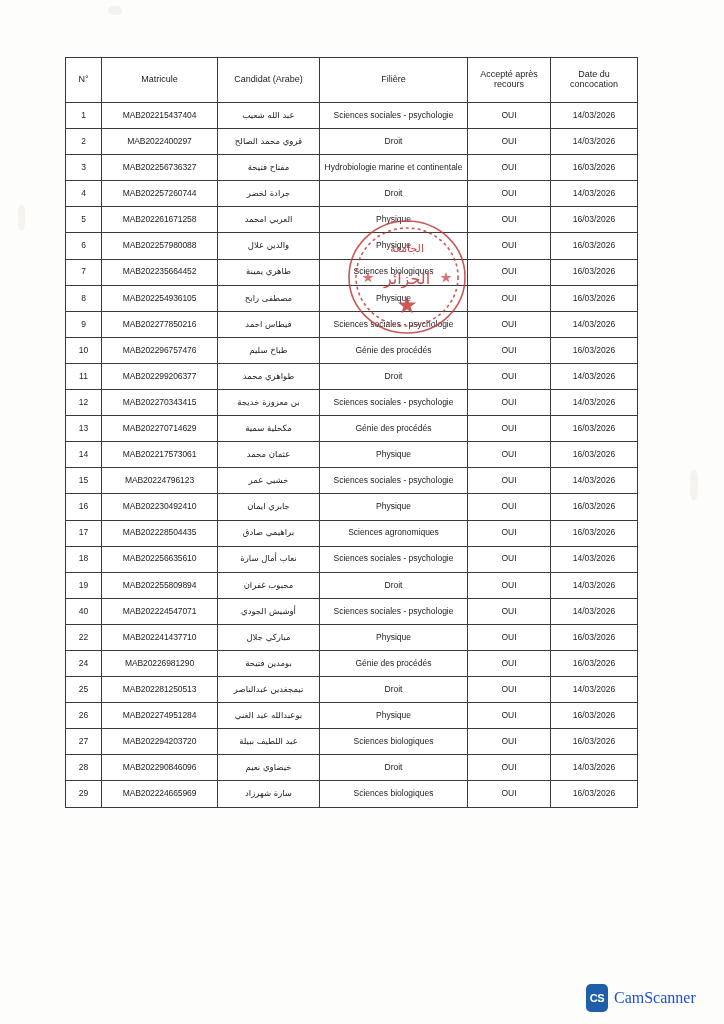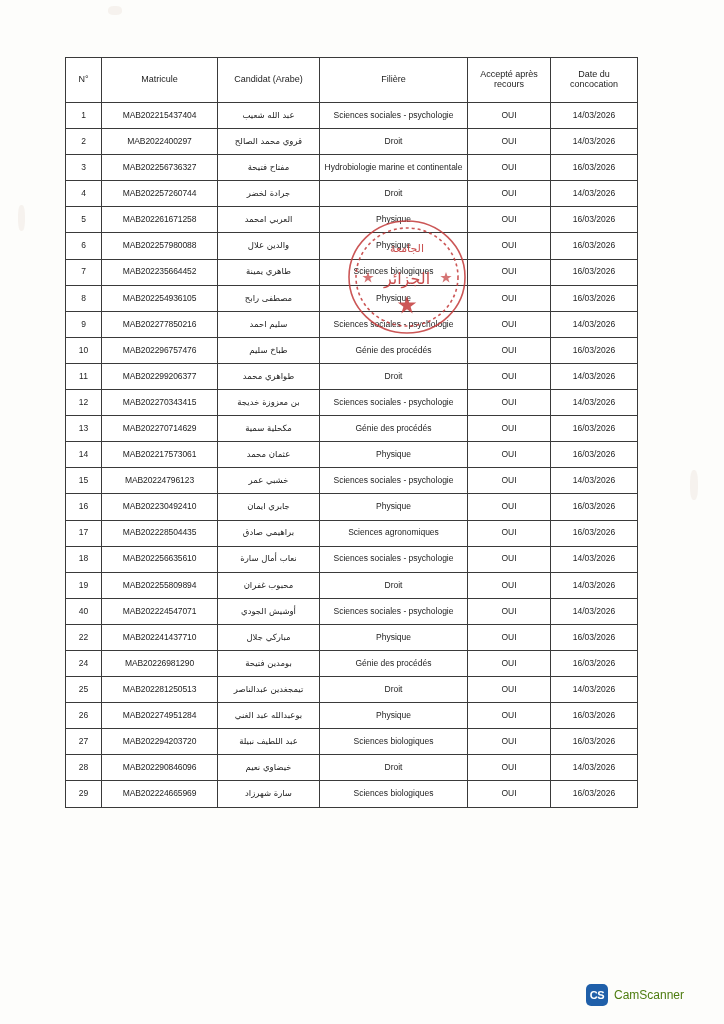--- a/index.html
+++ b/index.html
@@ -91,36 +91,36 @@
   .cam {
     position: absolute;
     left: 586px;
     top: 984px;
     display: flex;
     align-items: center;
     gap: 6px;
   }
   .cam .badge {
     width: 22px;
-    height: 22px;
+    height: 28px;
     border-radius: 5px;
     background: #1f5fa9;
     color: #fff;
     font-size: 11px;
     font-weight: bold;
     display: flex;
     align-items: center;
     justify-content: center;
     letter-spacing: -0.5px;
     font-family: "Liberation Sans", sans-serif;
   }
   .cam .cam-text {
-    font-size: 12px;
-    color: #4d7c0f;
-    font-family: Liberation Sans, sans-serif;
+    font-size: 16px;
+    color: #1d4ed8;
+    font-family: Liberation Serif, serif;
   }
 </style>
 </head>
 <body>
 
 <div class="page">
 
   <div class="smudge s1"></div>
   <div class="smudge s2"></div>
   <div class="smudge s3"></div>
@@ -211,21 +211,21 @@
           <td class="cell-num">8</td>
           <td class="cell-mat">MAB202254936105</td>
           <td class="cell-cand">مصطفى رابح</td>
           <td class="cell-fil">Physique</td>
           <td class="cell-acc">OUI</td>
           <td class="cell-date">16/03/2026</td>
         </tr>
         <tr>
           <td class="cell-num">9</td>
           <td class="cell-mat">MAB202277850216</td>
-          <td class="cell-cand">سليم احمد</td>
+          <td class="cell-cand">فيطاس احمد</td>
           <td class="cell-fil">Sciences sociales - psychologie</td>
           <td class="cell-acc">OUI</td>
           <td class="cell-date">14/03/2026</td>
         </tr>
         <tr>
           <td class="cell-num">10</td>
           <td class="cell-mat">MAB202296757476</td>
           <td class="cell-cand">طباخ سليم</td>
           <td class="cell-fil">Génie des procédés</td>
           <td class="cell-acc">OUI</td>

